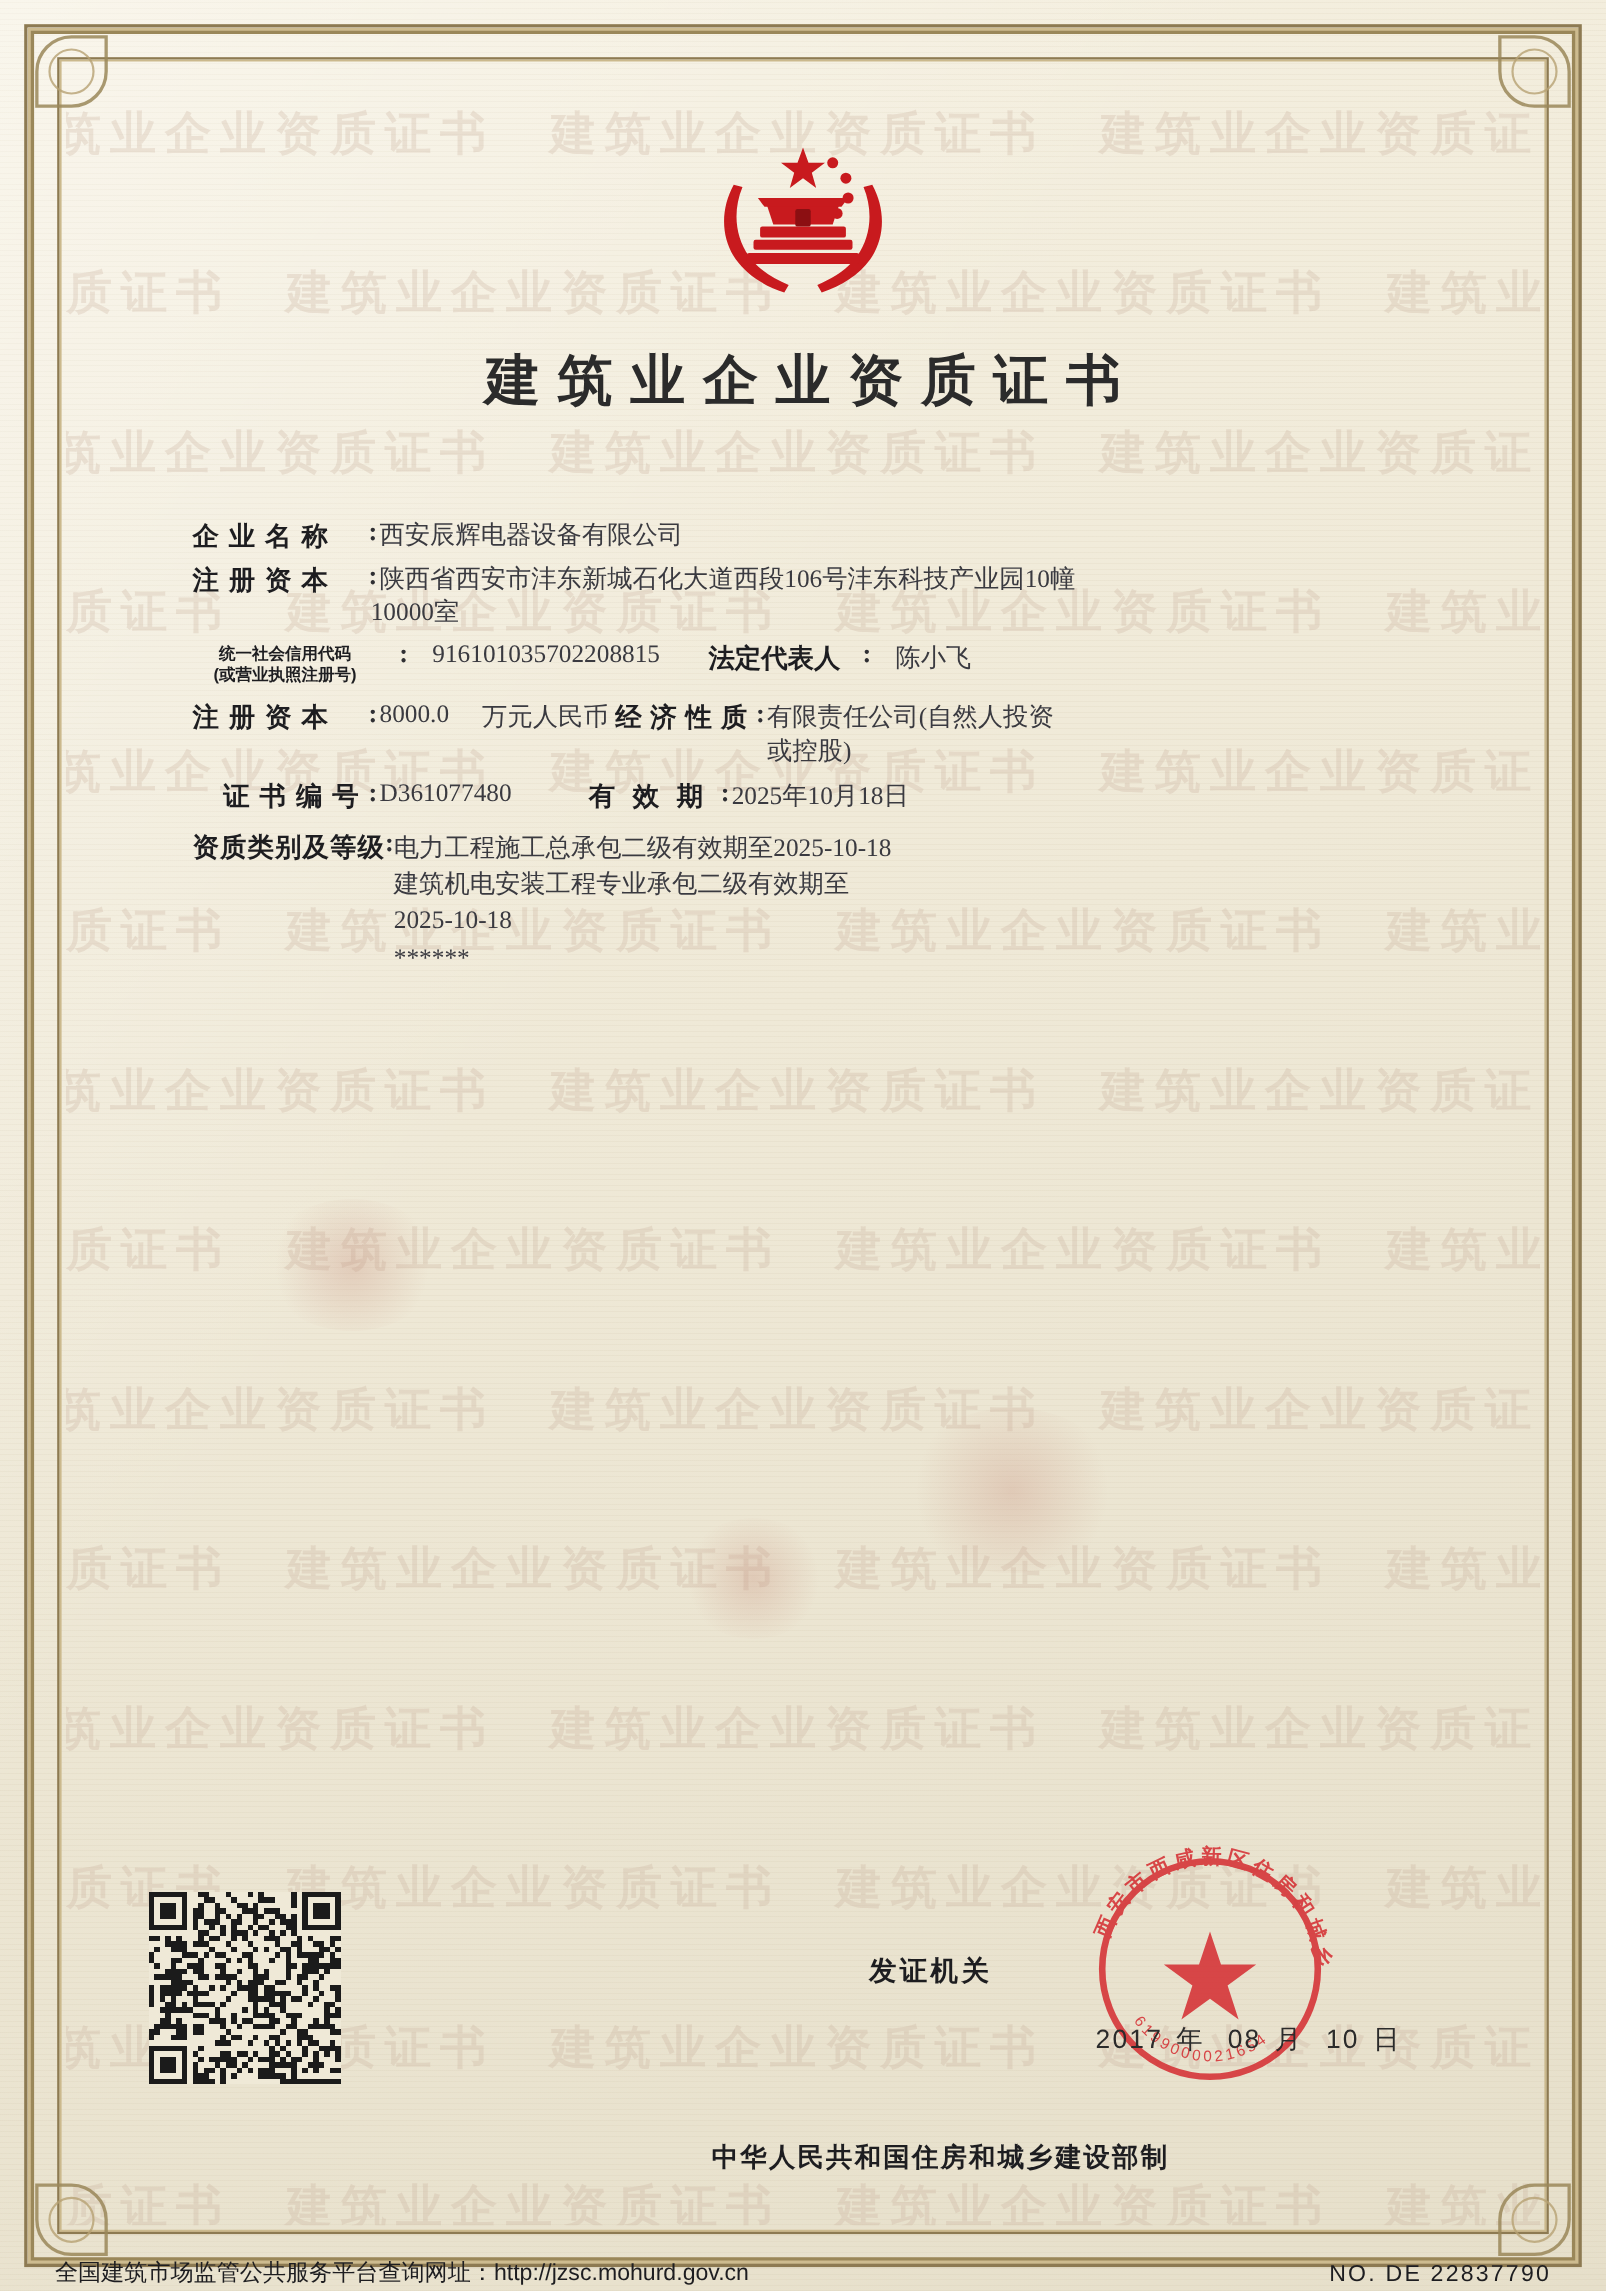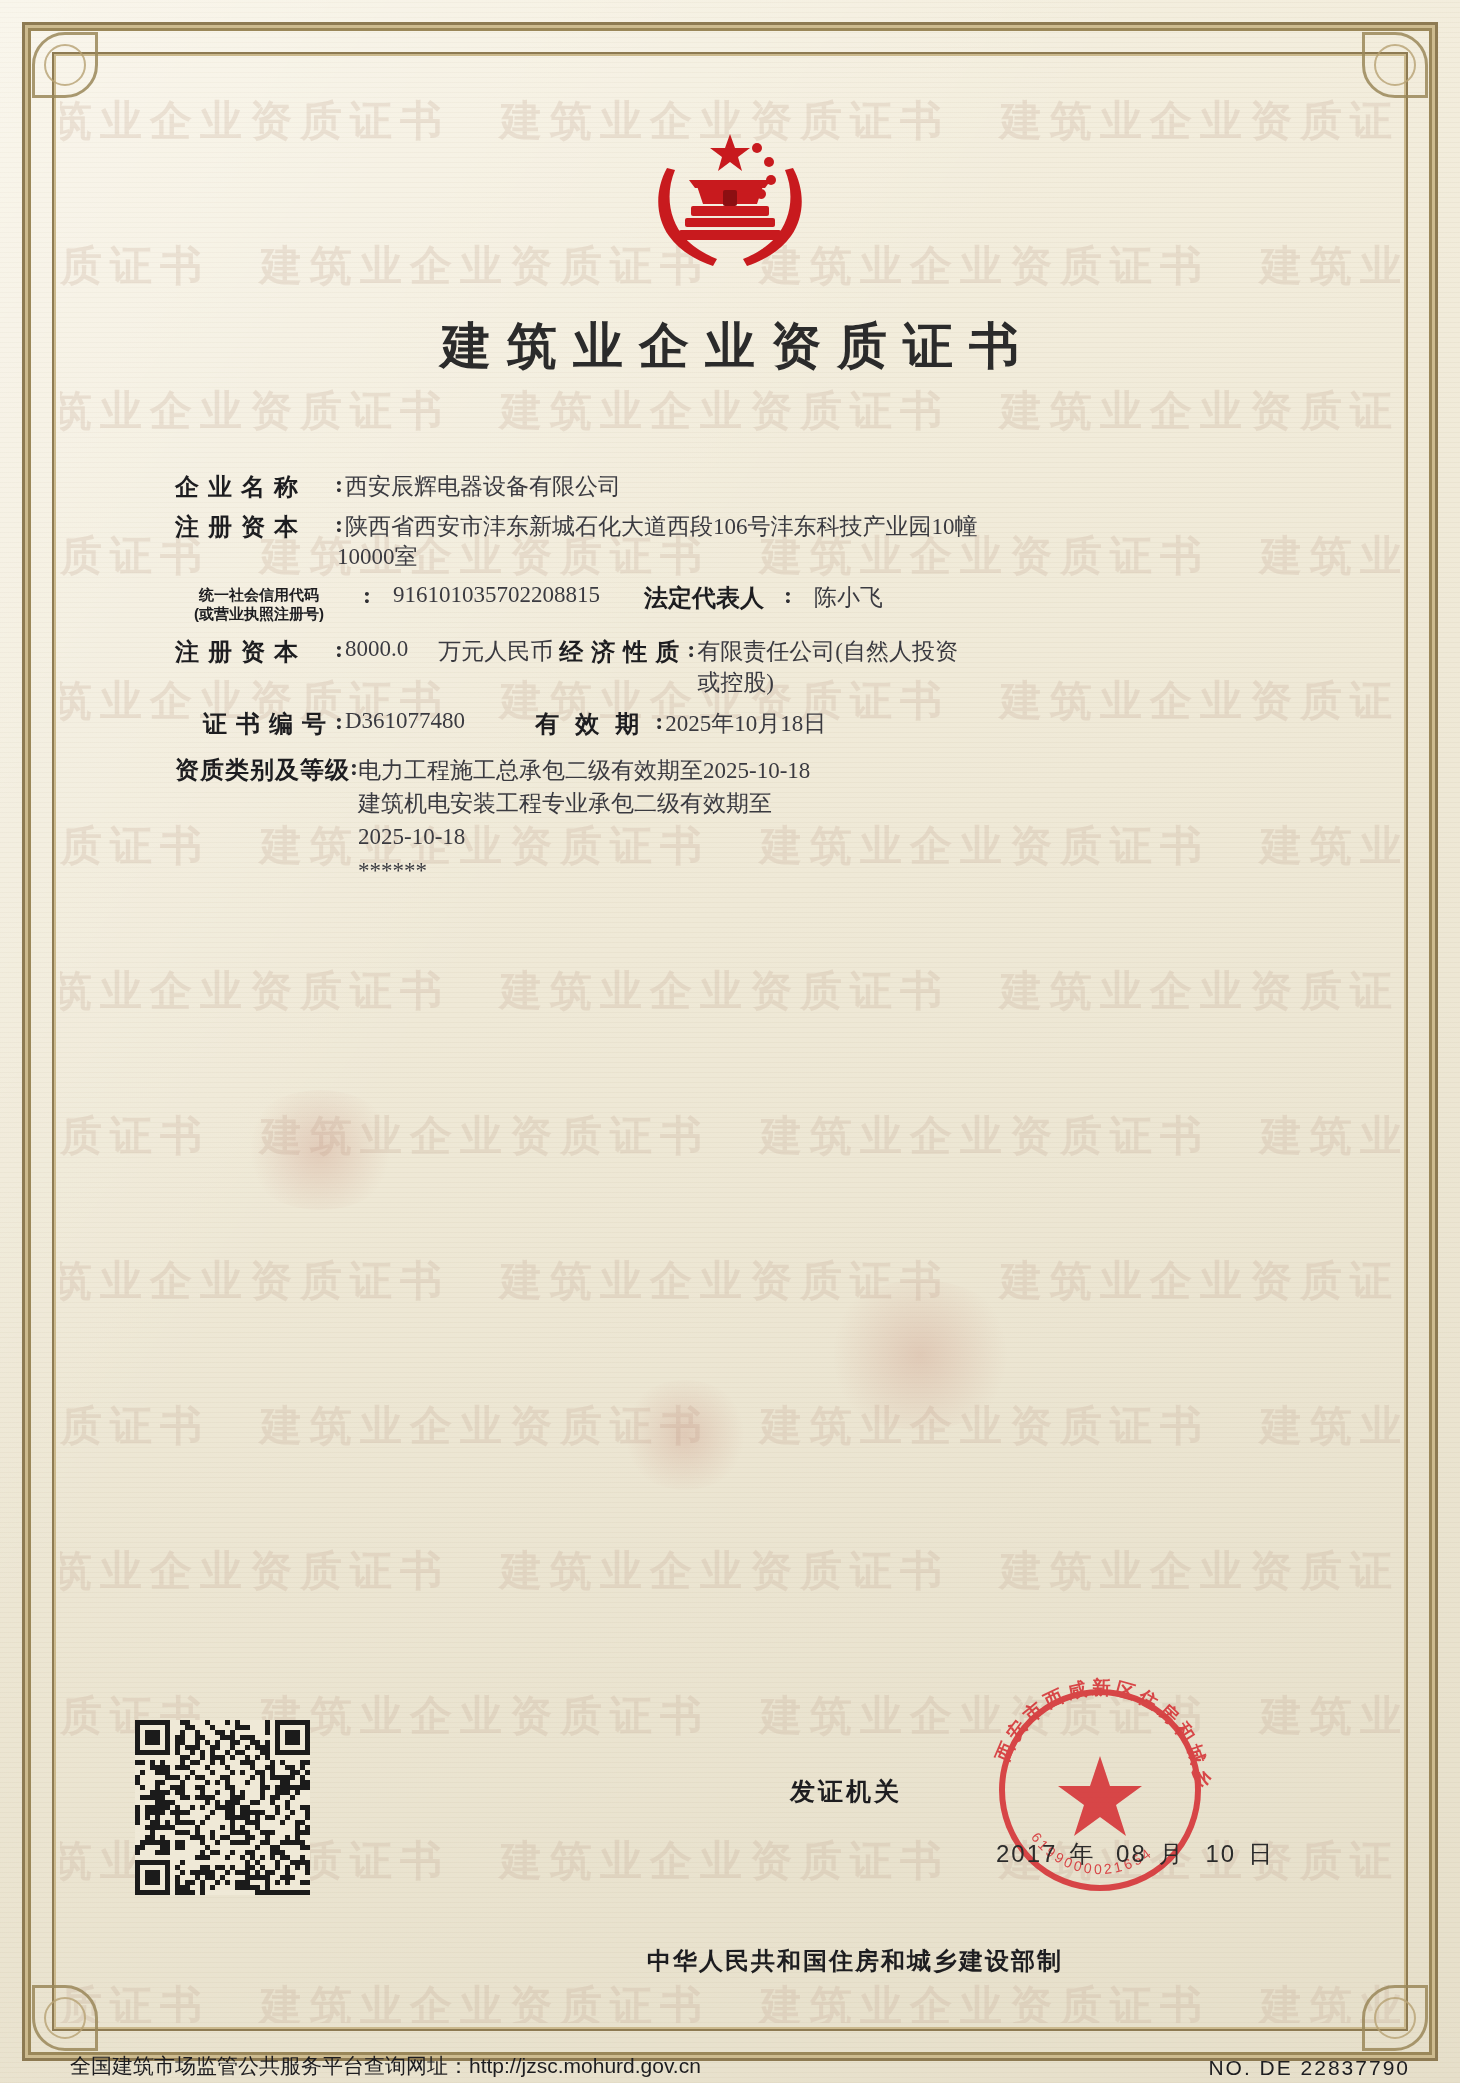--- a/index.html
+++ b/index.html
@@ -154,21 +154,21 @@
     font-family:"Liberation Sans", sans-serif;
     font-weight:bold;font-size:24px;letter-spacing:2px;color:#1d1d20;
     padding-left:250px;
   }
   .bottom-line{
     position:absolute;left:50px;right:50px;top:2052px;
     display:flex;justify-content:space-between;align-items:flex-end;
   }
   .bottom-left{
     font-family:"Liberation Sans", sans-serif;
-    font-size:21px;color:#1d1d20;margin-left:20px;
+    font-size:21px;color:#1d1d20;
   }
   .bottom-right{
     font-family:"Liberation Sans", sans-serif;
     font-size:21px;color:#1d1d20;letter-spacing:2px;
   }
   .stain{
     position:absolute;border-radius:50%;
     background:radial-gradient(circle, rgba(196,138,120,.30) 0%, rgba(196,138,120,0) 70%);
     pointer-events:none;
   }

